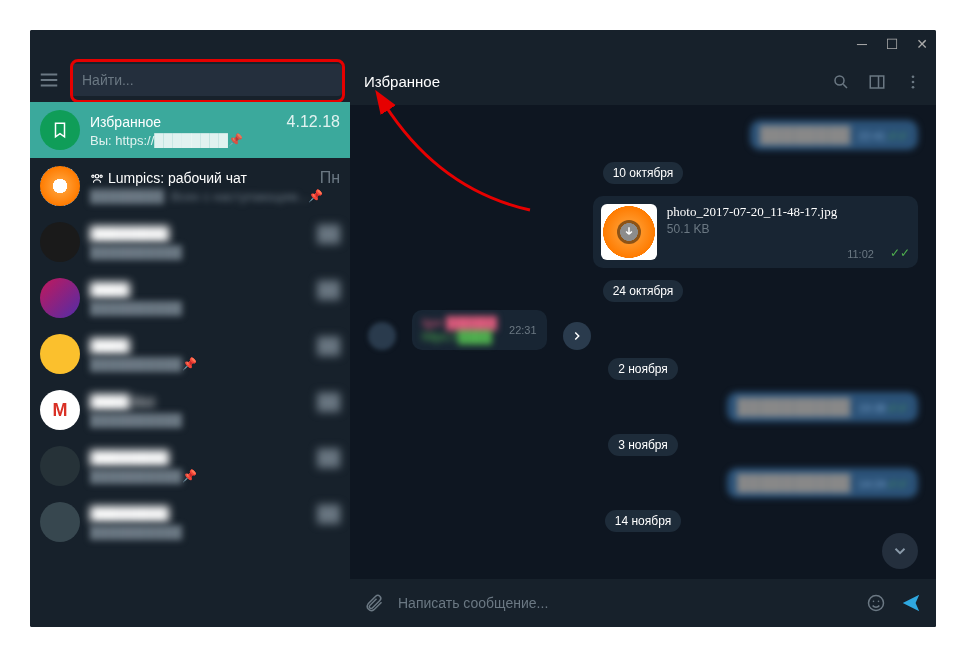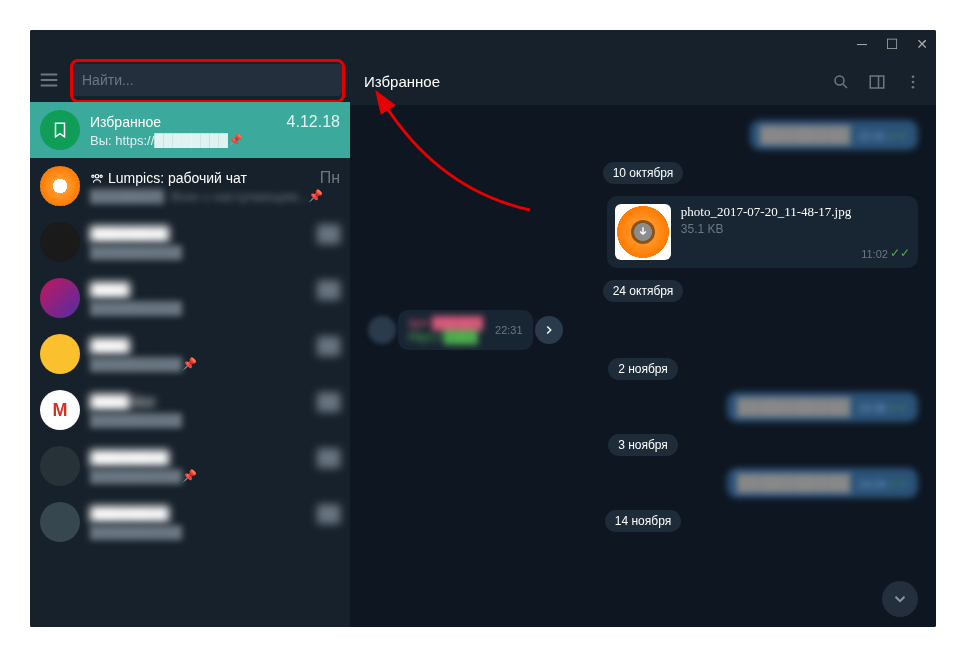--- a/index.html
+++ b/index.html
@@ -51,21 +51,21 @@
 .bubble.out .time { color:#7da8d3; }
 .checks { color:#4fae4e; font-size:12px; margin-left:2px; }
 .file-bubble { display:flex; gap:10px; background:#182533; border-radius:10px; padding:8px; align-items:flex-start; }
 .thumb { width:56px; height:56px; border-radius:6px; background:radial-gradient(circle,#fff 22%,#ff9a2e 23%,#ff7b00 65%,#fff 66%); display:flex; align-items:center; justify-content:center; position:relative; }
 .thumb .dl { width:24px; height:24px; border-radius:50%; background:rgba(0,0,0,0.45); display:flex; align-items:center; justify-content:center; color:#fff; }
 .file-meta { display:flex; flex-direction:column; }
 .file-name { color:#fff; font-size:13px;font-family:Liberation Serif, serif; }
 .file-size { color:#6b7883; font-size:12px; margin-top:2px; }
 .file-dl { color:#4fae4e; font-size:13px; font-weight:500; margin-top:4px; cursor:pointer; }
 .file-time { font-size:11px; color:#6b7883; align-self:flex-end; margin-top:auto; }
-.fwd-row { display:flex; gap:2px; align-items:center; }
+.fwd-row { display:flex; gap:16px; align-items:flex-end; }
 .small-av { width:28px; height:28px; border-radius:50%; background:#2a3b4d; filter:blur(2px); flex-shrink:0; }
 .fwd-bubble { background:#182533; border-radius:10px; padding:6px 10px; display:flex; align-items:center; gap:12px; }
 .fwd-text { filter:blur(3px); }
 .fwd-text .who { color:#d85a7b; font-size:12px; }
 .fwd-text .what { color:#4fae4e; font-size:12px; }
 .fwd-time { color:#6b7883; font-size:11px; }
 .fwd-arrow { width:28px; height:28px; border-radius:50%; background:#2a3b4d; display:flex; align-items:center; justify-content:center; color:#fff; cursor:pointer; }
 .scroll-down { position:absolute; right:18px; bottom:10px; width:36px; height:36px; border-radius:50%; background:#242f3d; display:flex; align-items:center; justify-content:center; color:#6b7883; cursor:pointer; }
 .composer { height:48px; background:#17212b; display:flex; align-items:center; padding:0 14px; gap:14px; }
 .composer .cicon { color:#6b7883; cursor:pointer; }
@@ -257,23 +257,23 @@
           <div class="file-bubble" style="background:#182533">
             <div class="thumb">
               <div class="dl">
                     <svg width="14" height="14" viewBox="0 0 24 24">
                       <path d="M12 4v12m0 0l-5-5m5 5l5-5" stroke="#fff" stroke-width="2.5" fill="none"></path>
                     </svg>
                   </div>
             </div>
             <div class="file-meta">
               <div class="file-name">photo_2017-07-20_11-48-17.jpg</div>
-              <div class="file-size">35.1 KB</div>
-            </div>
-            <div style="align-self:flex-end;display:flex;align-items:center;gap:0">
+              <div class="file-size">50.1 KB</div>
+            </div>
+            <div style="align-self:flex-end;display:flex;align-items:center;gap:14px">
                   <span class="file-time">11:02</span>
                   <span class="checks">✓✓</span>
                 </div>
           </div>
         </div>
 
         <div class="date-row"><div class="date-pill">24 октября</div></div>
 
         <div class="fwd-row">
           <div class="small-av"></div>
@@ -303,20 +303,41 @@
 
         <div class="date-row"><div class="date-pill">14 ноября</div></div>
 
         <div class="scroll-down">
               <svg width="18" height="18" viewBox="0 0 24 24">
                 <path d="M6 9l6 6 6-6" stroke="#8a9aa9" stroke-width="2.5" fill="none"></path>
               </svg>
             </div>
       </div>
 
+      <div class="composer">
+        <div class="cicon">
+              <svg width="20" height="20" viewBox="0 0 24 24">
+                <path d="M21 11l-9 9a5 5 0 01-7-7l9-9a3.5 3.5 0 015 5l-9 9a2 2 0 01-3-3l8-8" stroke="#6b7883" stroke-width="1.8" fill="none"></path>
+              </svg>
+            </div>
+        <input type="text" placeholder="Написать сообщение..." style="">
+        <div class="cicon">
+              <svg width="20" height="20" viewBox="0 0 24 24">
+                <circle cx="12" cy="12" r="9" fill="none" stroke="#6b7883" stroke-width="1.8"></circle>
+                <circle cx="9" cy="10" r="1" fill="#6b7883"></circle>
+                <circle cx="15" cy="10" r="1" fill="#6b7883"></circle>
+                <path d="M8 15c1 1.5 2.5 2 4 2s3-.5 4-2" stroke="#6b7883" stroke-width="1.8" fill="none"></path>
+              </svg>
+            </div>
+        <div class="cicon send">
+              <svg width="22" height="22" viewBox="0 0 24 24">
+                <path d="M3 12l18-9-4 9 4 9z" fill="#2fa8e0"></path>
+              </svg>
+            </div>
+      </div>
     </div>
   </div>
 
   <svg class="arrow-anno" width="200" height="140">
     <defs>
           <marker id="ah" markerWidth="10" markerHeight="10" refX="2" refY="3" orient="auto">
             <path d="M0,0 L0,6 L8,3 z" fill="#e60000"></path>
           </marker>
         </defs>
     <path d="M160,120 Q70,100 15,15" stroke="#e60000" stroke-width="3" fill="none" marker-end="url(#ah)"></path>

